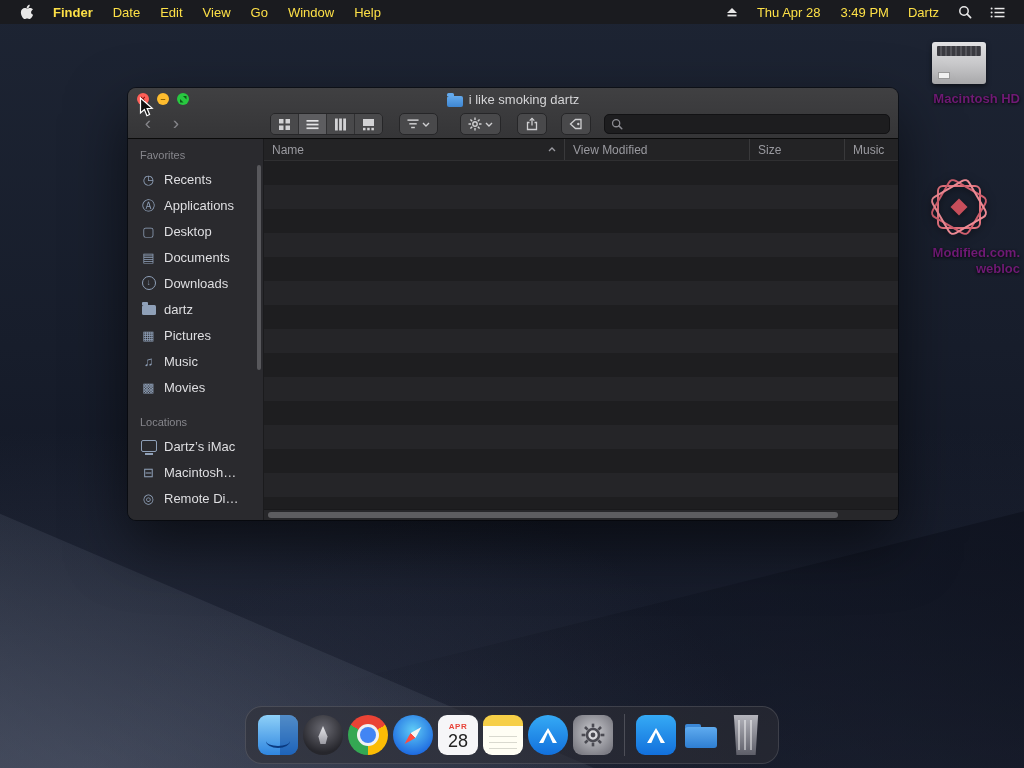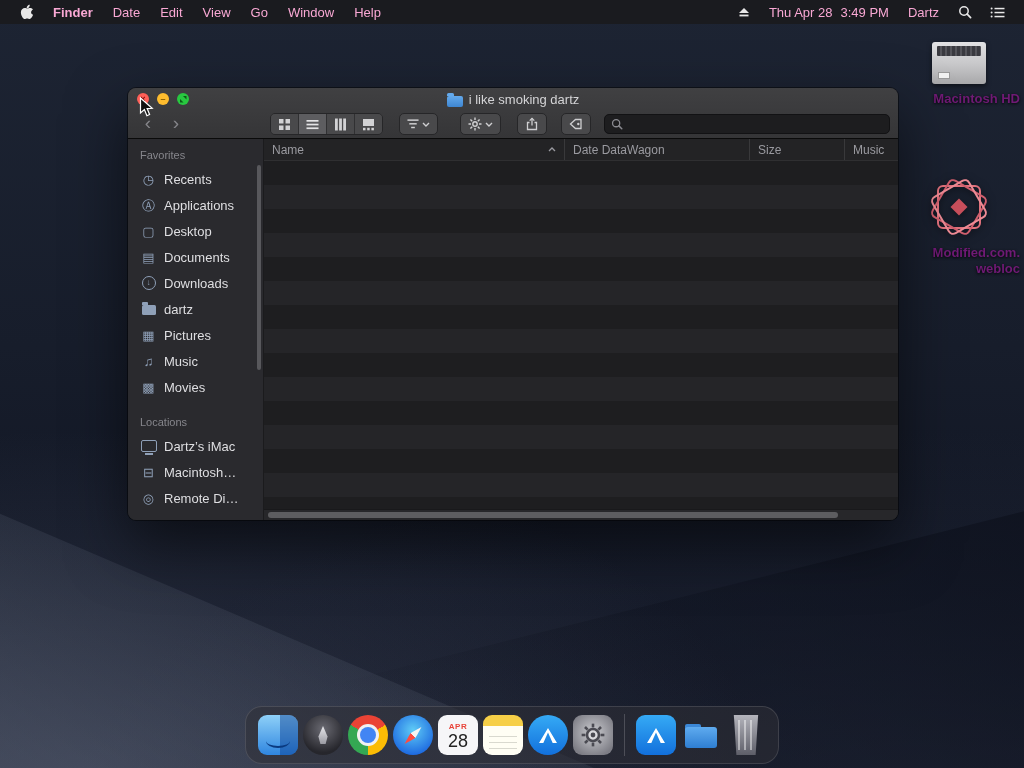--- a/index.html
+++ b/index.html
@@ -11,26 +11,26 @@
       linear-gradient(180deg,#1d2433 0%,#171d2b 45%,#0e1220 100%);}
   .dune-light{position:absolute;left:0;bottom:0;width:58%;height:46%;
     background:linear-gradient(25deg, rgba(130,140,160,.30), rgba(60,70,90,0) 72%);
     clip-path:polygon(0 28%,100% 100%,0 100%);}
   .dune-dark{position:absolute;right:0;bottom:0;width:100%;height:38%;
     background:linear-gradient(205deg, rgba(14,18,30,.85), rgba(14,18,30,0) 70%);
     clip-path:polygon(0 100%,100% 12%,100% 100%);}
 
   
   .menubar{position:absolute;top:0;left:0;right:0;height:24px;background:rgba(27,27,30,.94);
-    display:flex;align-items:center;color:#f9a8d4;font-size:13px;padding:0 10px;z-index:50}
+    display:flex;align-items:center;color:#fde047;font-size:13px;padding:0 10px;z-index:50}
   .mb-item{padding:0 10px;height:24px;display:flex;align-items:center;white-space:nowrap}
   .mb-app{font-weight:700}
   .mb-right{margin-left:auto;display:flex;align-items:center}
   .mb-ico{padding:0 9px;display:flex;align-items:center}
-  .mb-clock{display:flex;gap:8px;padding:0 9px}
+  .mb-clock{display:flex;gap:20px;padding:0 9px}
 
   
   .window{position:absolute;left:128px;top:88px;width:770px;height:432px;border-radius:8px;
     background:#242426;box-shadow:0 24px 60px rgba(0,0,0,.55),0 0 0 1px rgba(0,0,0,.45);
     overflow:hidden;z-index:10}
   .chrome{height:50px;background:linear-gradient(180deg,#404042,#353537);border-bottom:1px solid #0a0a0a}
   .titlebar{height:22px;position:relative;display:flex;align-items:center;justify-content:center}
   .traffic{position:absolute;left:9px;top:5px;display:flex;gap:8px}
   .light{width:12px;height:12px;border-radius:50%;display:flex;align-items:center;justify-content:center;
     font-size:9px;line-height:1;font-weight:700}
@@ -399,21 +399,21 @@
 
     <div class="main">
       <div class="cols">
         <div class="col c-name">
           <span>Name</span>
           <svg class="sort" width="8" height="5" viewBox="0 0 8 5">
             <path d="M1 4 L4 1 L7 4" stroke="#9a9aa0" stroke-width="1.3" fill="none"></path>
           </svg>
         </div>
         <div class="col c-date">
-          <span>Date DataWagon</span>
+          <span>View Modified</span>
         </div>
         <div class="col c-size">
           <span>Size</span>
         </div>
         <div class="col c-kind">
           <span>Music</span>
         </div>
       </div>
       <div class="rows"></div>
       <div class="hscroll">

